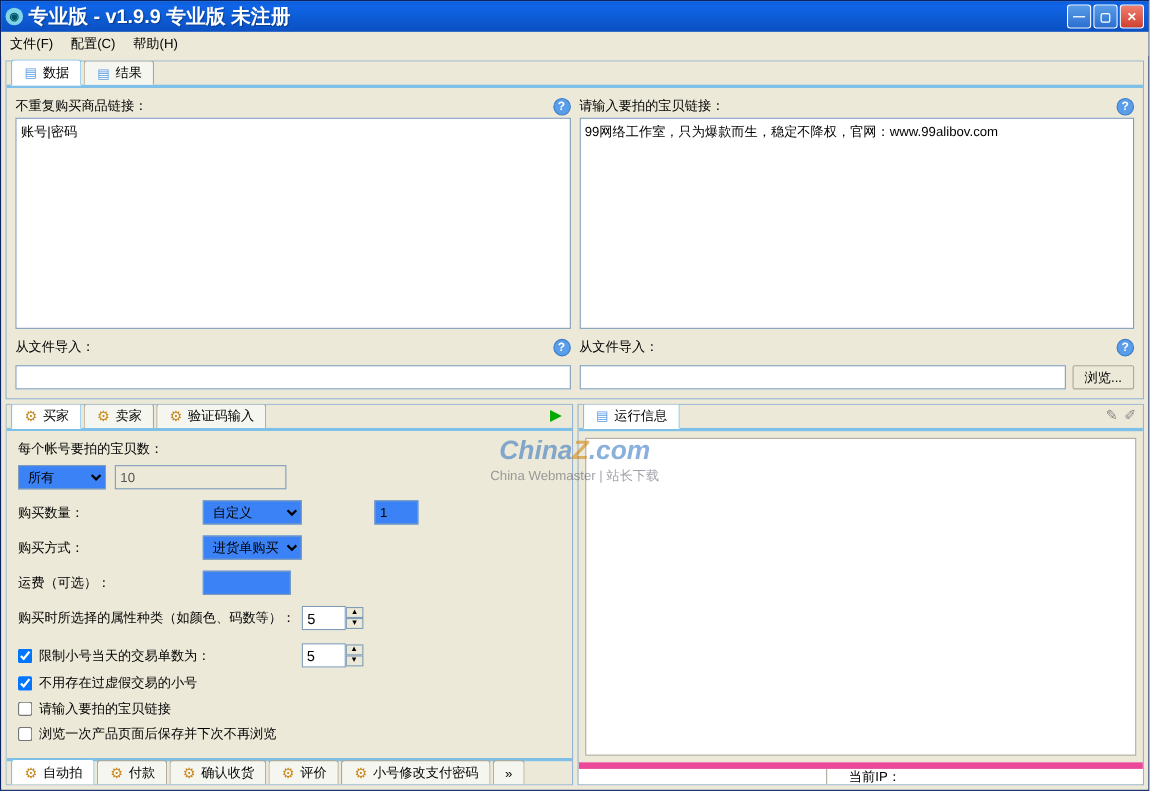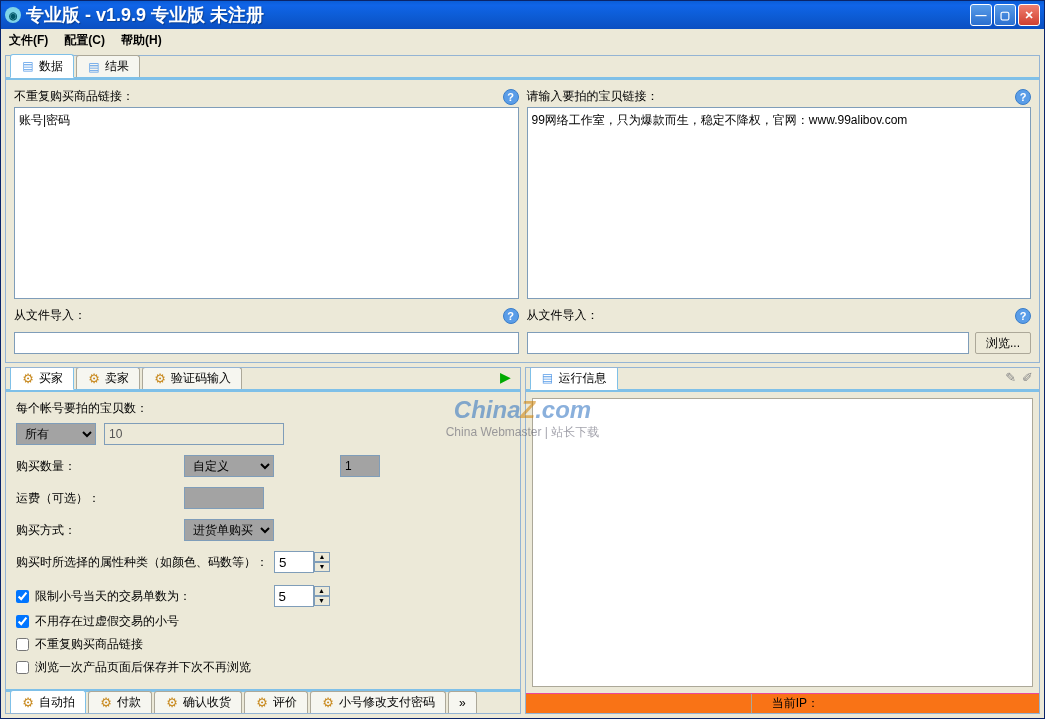--- a/index.html
+++ b/index.html
@@ -35,21 +35,21 @@
   background: linear-gradient(to bottom, #5a9de8, #2a6fd0);
   border: 1px solid #fff; border-radius: 3px;
   display: flex; align-items: center; justify-content: center;
   color: #fff; font-weight: bold; font-size: 11px;
 }
 .winbtn.close { background: linear-gradient(to bottom, #f08070, #d04030); }
 .menubar {
   height: 22px; background: #ece9d8;
   display: flex; align-items: center; padding: 0 8px; gap: 16px;
 }
-.menubar span { cursor: default; font-weight: bold; }
+.menubar span { cursor: default; }
 .content {
   flex: 1; display: flex; flex-direction: column;
   padding: 4px; gap: 4px; overflow: hidden;
 }
 .top-pane {
   border: 1px solid #94b4d4;
   background: #ece9d8;
   display: flex; flex-direction: column;
 }
 .tabbar {
@@ -119,26 +119,26 @@
 .edit-icon { color: #888; font-size: 13px; }
 .form-area {
   flex: 1; overflow-y: scroll; padding: 8px 10px;
   background: #ece9d8;
 }
 .form-row {
   display: flex; align-items: center; margin-bottom: 10px; gap: 8px;
 }
 .form-row .flbl { width: 160px; }
 select, input.txt {
-  height: 22px; background: #a3a3a3; border: 1px solid #7f9db9;
+  height: 22px; background: #3b82f6; border: 1px solid #7f9db9;
   font-size: 12px; font-family: inherit; padding: 0 4px;
 }
 select.sm { width: 80px; }
 select.md { width: 90px; }
-input.txt.md { width: 180px; }
+input.txt.md { width: 156px; }
 input.txt.tiny { width: 40px; }
 .spinner {
   display: inline-flex; align-items: center;
 }
 .spinner input { width: 40px; height: 22px; border: 1px solid #7f9db9; text-align: left; padding: 0 4px; }
 .spinner .spb { width: 16px; display: flex; flex-direction: column; }
 .spinner .spb button { height: 10px; font-size: 7px; line-height: 6px; border: 1px solid #7f9db9; background: #ece9d8; padding:0; }
 .cbrow { display: flex; align-items: center; margin-bottom: 6px; gap: 6px; }
 .cbrow input[type=checkbox] { width: 13px; height: 13px; }
 .cbrow.with-spin { gap: 6px; }
@@ -147,21 +147,21 @@
 .bottom-tabs {
   height: 24px; display: flex; align-items: flex-end;
   padding-left: 4px; border-top: 3px solid #7fc0e8;
   background: #ece9d8;
 }
 .run-area {
   flex: 1; background: #fff; border: 1px solid #aca899; margin: 6px;
 }
 .right-icons { display: flex; gap: 6px; margin-right: 6px; margin-bottom:4px; }
 .statusbar {
-  height: 20px; background: #f97316; border-top: 1px solid #ec4899;
+  height: 20px; background: #ffffff; border-top: 6px solid #ec4899;
   display: flex; align-items: flex-end; font-size: 12px;
 }
 .statusbar .sseg { padding: 0 20px; border-left: 1px solid #aca899; height: 100%; display:flex; align-items:center; }
 .statusbar .spacer { flex: 1; }
 .watermark {
   position: absolute; left: 50%; top: 345px; transform: translateX(-50%);
   pointer-events: none; opacity: 0.55; text-align: center;
   font-family: Arial, sans-serif;
 }
 .watermark .l1 { font-size: 24px; font-weight: bold; font-style: italic; color: #2a6fc0; }
@@ -259,26 +259,26 @@
             <select class="sm"><option>所有</option></select>
             <input class="txt md" disabled="" style="background: rgb(236, 233, 216);" value="10">
           </div>
           <div class="form-row">
             <span class="flbl">购买数量：</span>
             <select class="md"><option>自定义</option></select>
             <span style="width:50px;"></span>
             <input class="txt tiny" value="1" style="">
           </div>
           <div class="form-row">
+            <span class="flbl">购买方式：</span>
+            <select class="md"><option>进货单购买</option></select>
+          </div>
+          <div class="form-row">
             <span class="flbl">运费（可选）：</span>
             <input class="txt" style="width: 80px;">
-          </div>
-          <div class="form-row">
-            <span class="flbl">购买方式：</span>
-            <select class="md"><option>进货单购买</option></select>
           </div>
           <div class="cbrow with-spin" style="margin-top:10px;align-items:center;">
             <span class="cblbl">购买时所选择的属性种类（如颜色、码数等）：</span>
             <span class="spin-right spinner">
               <input value="5" style="">
               <span class="spb">
                   <button>▲</button>
                   <button>▼</button>
                 </span>
             </span>
@@ -293,21 +293,21 @@
                   <button>▼</button>
                 </span>
             </span>
           </div>
           <div class="cbrow">
             <input type="checkbox" checked="" style="">
             <span>不用存在过虚假交易的小号</span>
           </div>
           <div class="cbrow">
             <input type="checkbox" style="">
-            <span>不重复购买商品链接</span>
+            <span>请输入要拍的宝贝链接</span>
           </div>
           <div class="cbrow">
             <input type="checkbox" style="">
             <span>浏览一次产品页面后保存并下次不再浏览</span>
           </div>
         </div>
         <div class="bottom-tabs">
           <div class="tab active">
               <span class="ticon gear-icon">⚙</span>
               <span>自动拍</span>

